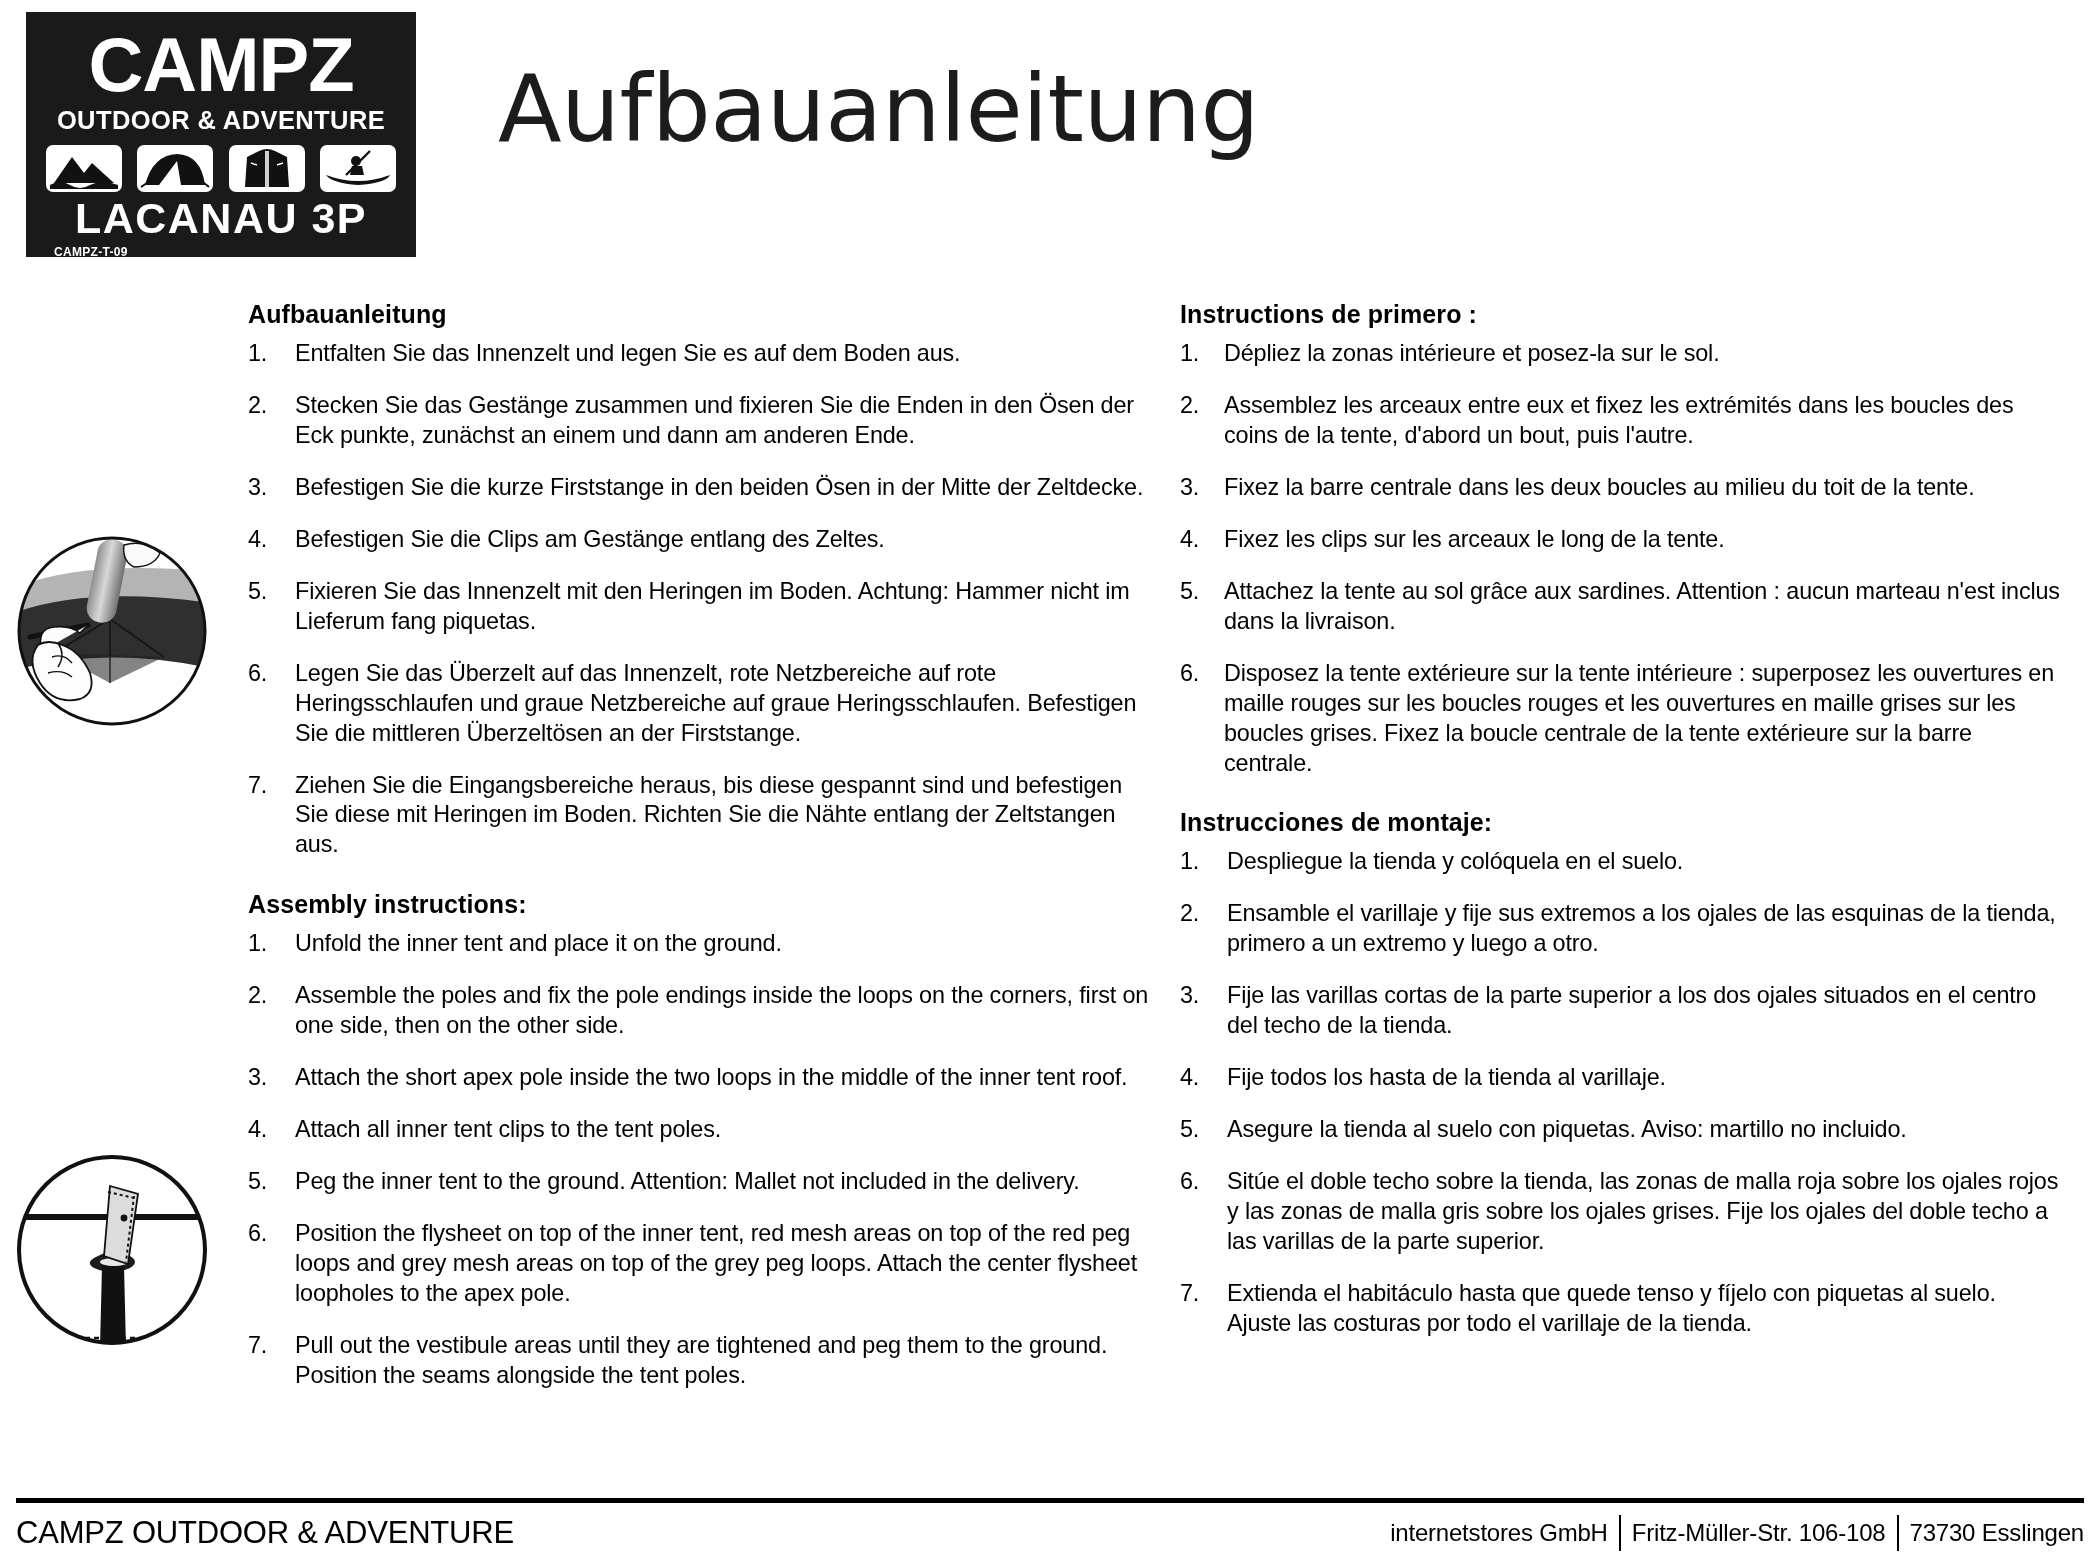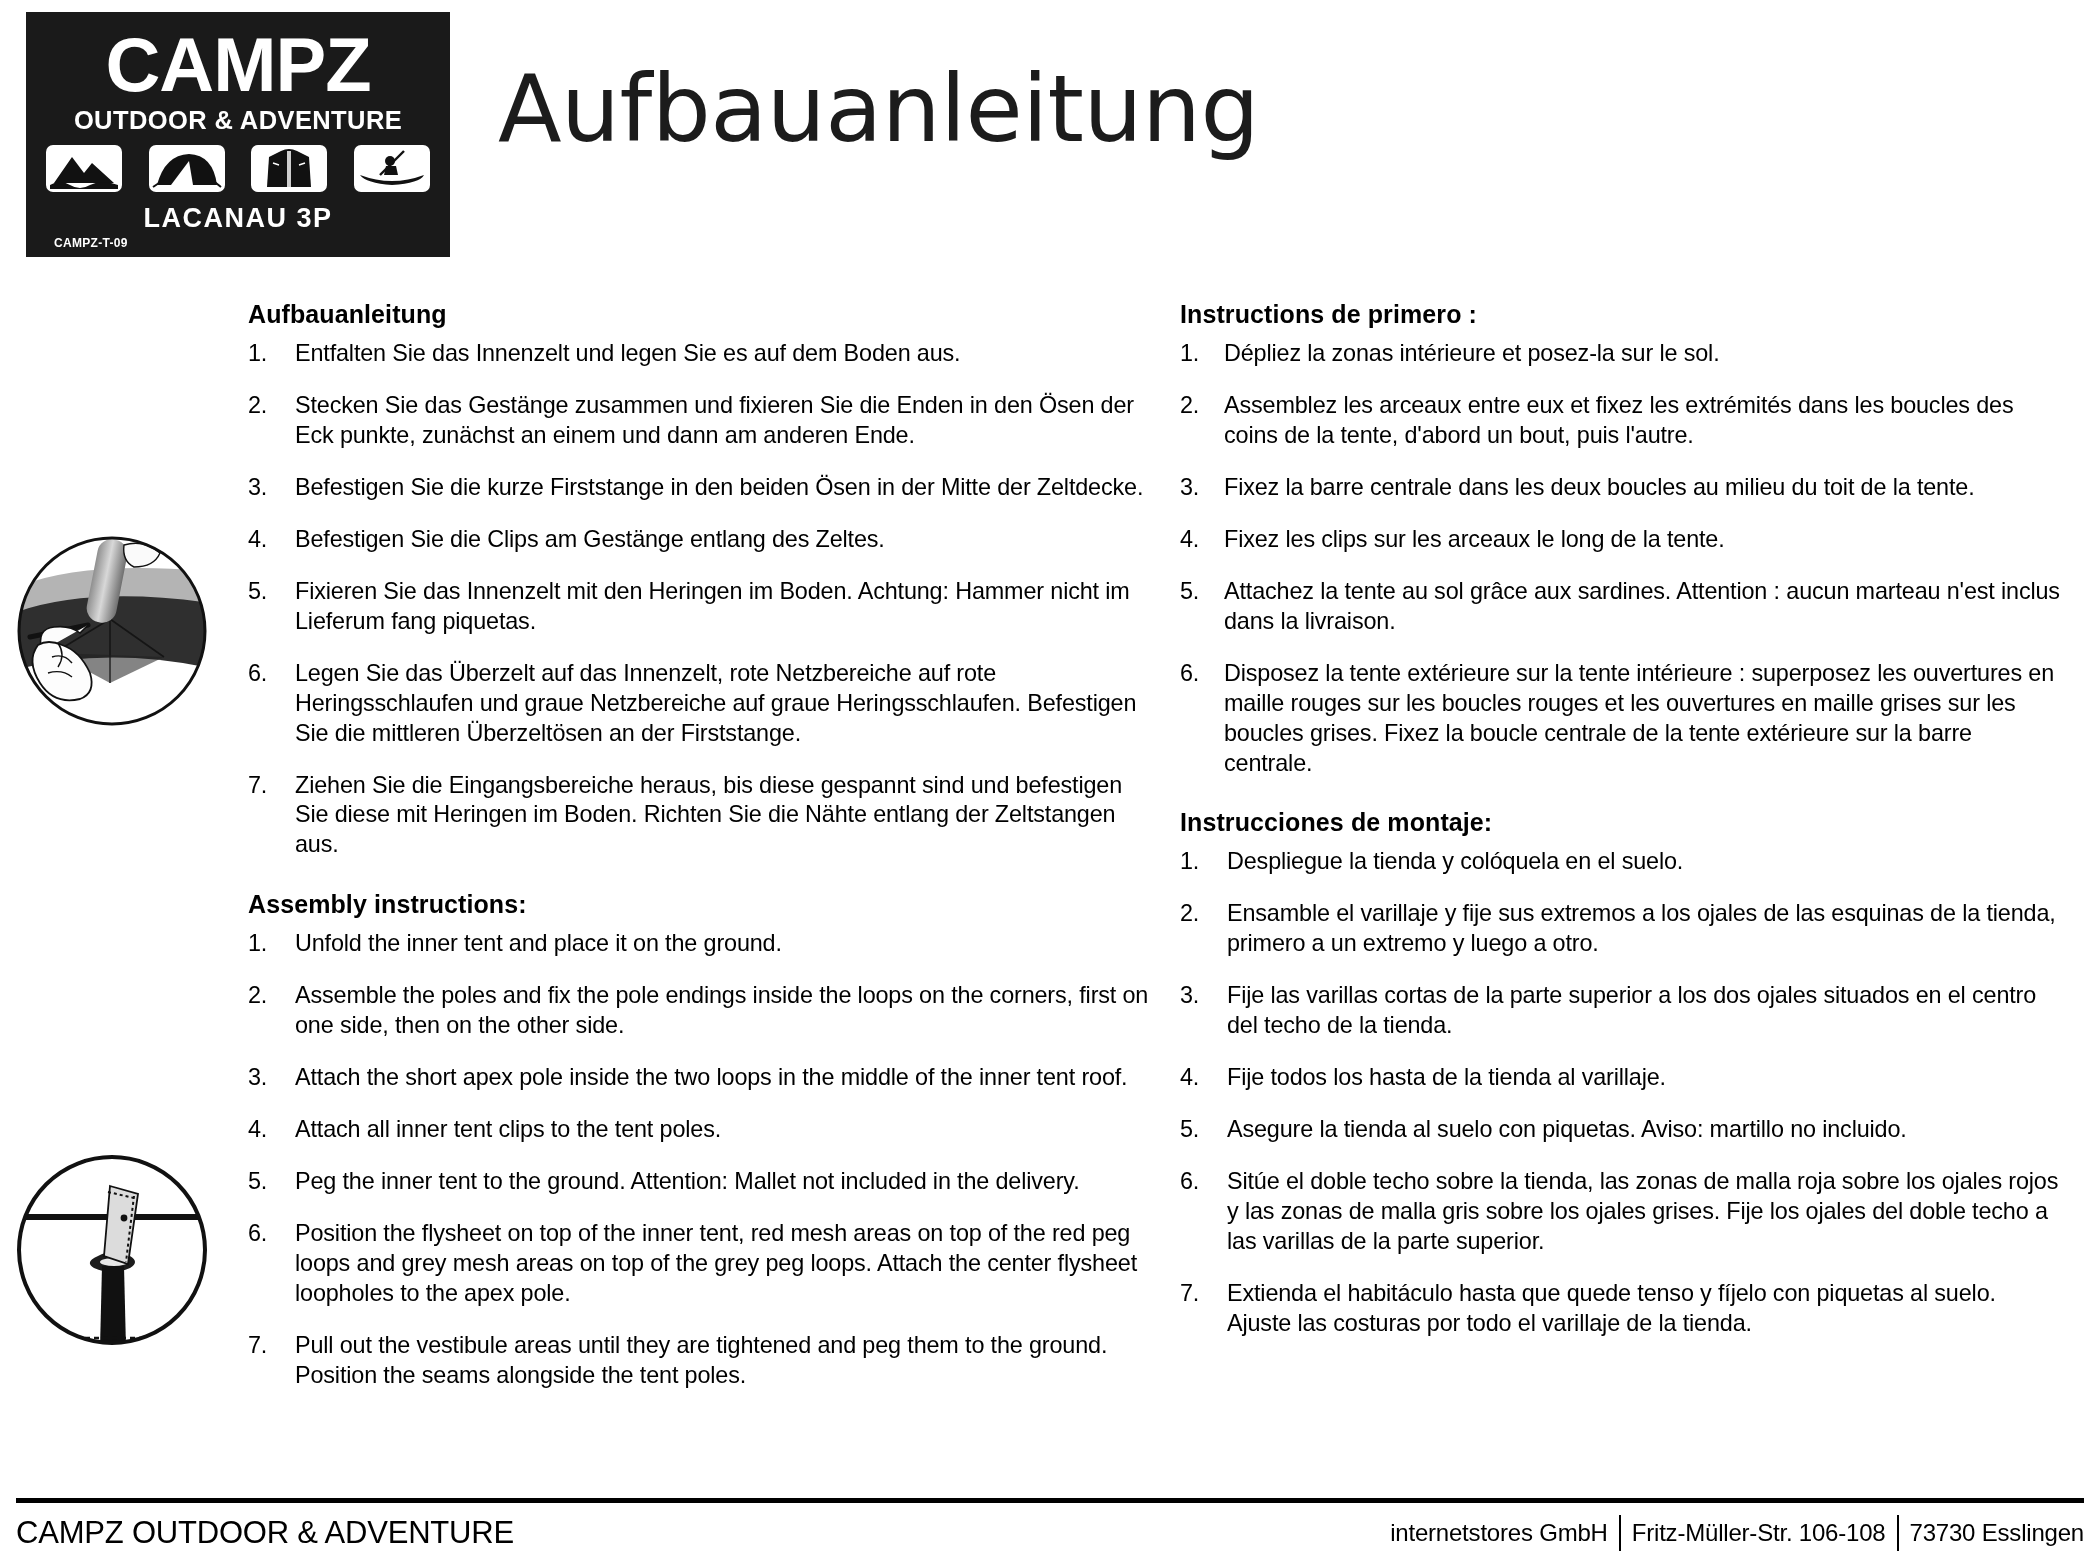--- a/index.html
+++ b/index.html
@@ -19,21 +19,21 @@
   
   #header {
     position: absolute;
     left: 0; top: 0;
     width: 2100px;
     height: 270px;
   }
   #logo-block {
     position: absolute;
     left: 26px; top: 12px;
-    width: 424px;
+    width: 390px;
     height: 245px;
     background: #1a1a1a;
     color: #ffffff;
     box-sizing: border-box;
     padding: 10px 18px 8px 18px;
   }
   #logo-wordmark {
     font-family: "Liberation Sans", sans-serif;
     font-weight: bold;
     font-size: 76px;
@@ -61,24 +61,24 @@
     height: 47px;
     background: #ffffff;
     border-radius: 7px;
     position: relative;
     overflow: hidden;
   }
   .pictogram svg { display: block; width: 100%; height: 100%; }
   #logo-model {
     font-family: "Liberation Sans", sans-serif;
     font-weight: bold;
-    font-size: 27px;
+    font-size: 43px;
     letter-spacing: 1.5px;
     text-align: center;
-    margin-top: 11px;
+    margin-top: 2px;
   }
   #logo-sku {
     font-family: "Liberation Sans", sans-serif;
     font-weight: bold;
     font-size: 12px;
     letter-spacing: 0.3px;
     text-align: left;
     margin-top: 2px;
     padding-left: 10px;
   }

